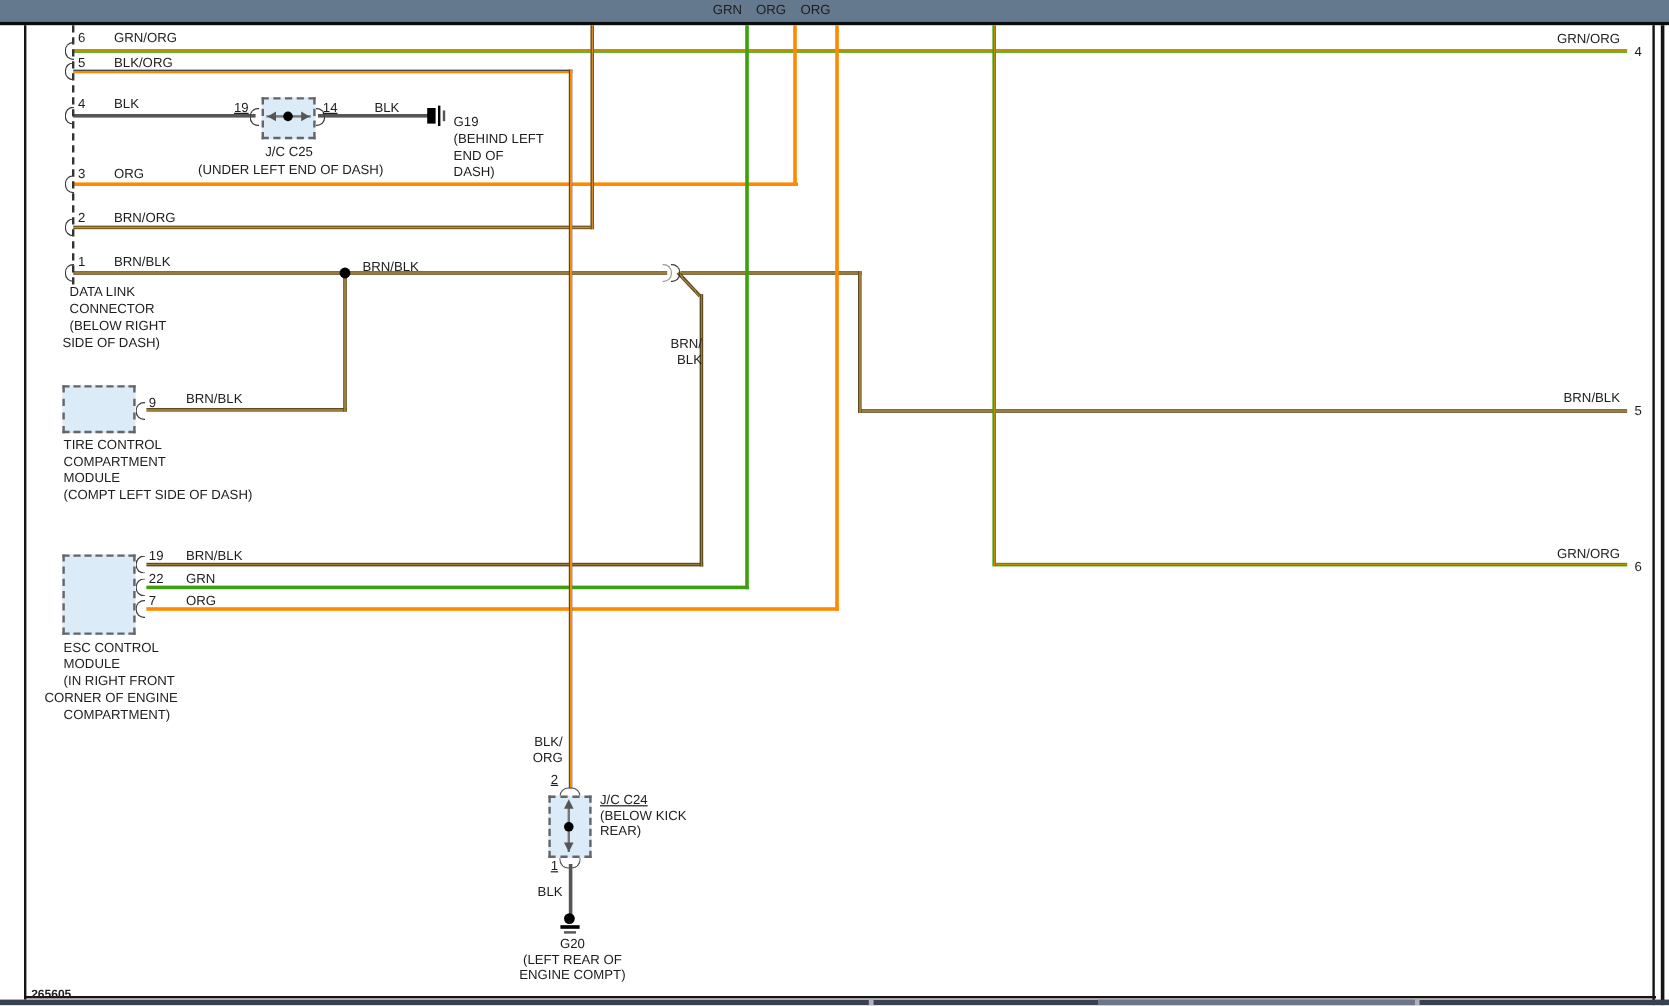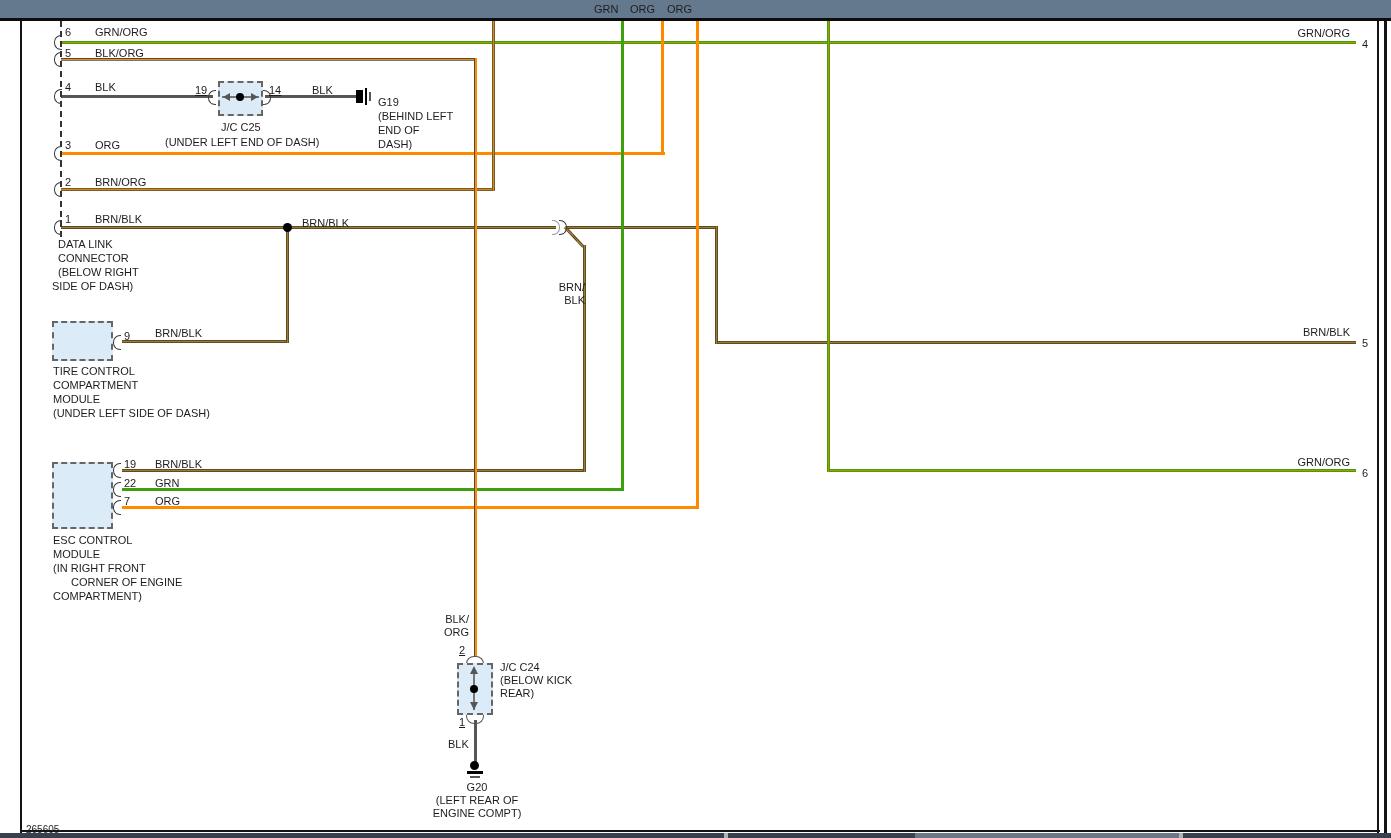--- a/index.html
+++ b/index.html
@@ -42,21 +42,21 @@
   
   .jc{position:absolute;background:#DCEBF8;border:2px dashed #666;box-sizing:border-box;}
   .dash-line{position:absolute;width:0;border-left:2px dashed #333;}
   .dot{position:absolute;background:#000;border-radius:50%;}
   .tri{position:absolute;width:0;height:0;}
   
   .t{position:absolute;font-size:11px;line-height:13px;color:#1d1d1d;white-space:nowrap;}
   .u{text-decoration:underline;}
   .ra{text-align:right;}
   .ca{text-align:center;}
-  .small{font-size:10px;line-height:11px;}
+  .small{font-size:10px;line-height:11px;font-weight:bold;}
 </style>
 </head>
 <body>
 
 <div id="screen">
 
   <div class="titlebar"></div>
   <div class="titlebar-edge"></div>
 
   <div class="vborder" style="left:20px;top:21px;width:2px;height:812px;"></div>
@@ -146,36 +146,36 @@
   <div class="t ra" style="left:552px;top:281px;width:33px;">BRN/</div>
   <div class="t ra" style="left:552px;top:294px;width:33px;">BLK</div>
 
   <div class="jc" style="left:52px;top:321px;width:61px;height:40px;"></div>
   <div class="arc-r" style="left:113px;top:335px;"></div>
   <div class="t" style="left:124px;top:330px;">9</div>
   <div class="t" style="left:155px;top:327px;">BRN/BLK</div>
   <div class="t" style="left:53px;top:365px;">TIRE CONTROL</div>
   <div class="t" style="left:53px;top:379px;">COMPARTMENT</div>
   <div class="t" style="left:53px;top:393px;">MODULE</div>
-  <div class="t" style="left:53px;top:407px;">(UNDER LEFT SIDE OF DASH)</div>
+  <div class="t" style="left:53px;top:407px;">(COMPT LEFT SIDE OF DASH)</div>
 
   <div class="jc" style="left:52px;top:462px;width:61px;height:67px;"></div>
   <div class="arc-r" style="left:113px;top:463px;"></div>
   <div class="arc-r" style="left:113px;top:482px;"></div>
   <div class="arc-r" style="left:113px;top:500px;"></div>
   <div class="t" style="left:124px;top:458px;">19</div>
   <div class="t" style="left:155px;top:458px;">BRN/BLK</div>
   <div class="t" style="left:124px;top:477px;">22</div>
   <div class="t" style="left:155px;top:477px;">GRN</div>
   <div class="t" style="left:124px;top:495px;">7</div>
   <div class="t" style="left:155px;top:495px;">ORG</div>
   <div class="t" style="left:53px;top:534px;">ESC CONTROL</div>
   <div class="t" style="left:53px;top:548px;">MODULE</div>
   <div class="t" style="left:53px;top:562px;">(IN RIGHT FRONT</div>
-  <div class="t" style="left:71px;top:576px;">CORNER OF ENGINE</div>
+  <div class="t" style="left:37px;top:576px;">CORNER OF ENGINE</div>
   <div class="t" style="left:53px;top:590px;">COMPARTMENT)</div>
 
   <div class="t" style="left:594px;top:3px;">GRN</div>
   <div class="t" style="left:630px;top:3px;">ORG</div>
   <div class="t" style="left:667px;top:3px;">ORG</div>
 
   <div class="t ra" style="left:1290px;top:27px;width:60px;">GRN/ORG</div>
   <div class="t" style="left:1362px;top:38px;">4</div>
   <div class="t ra" style="left:1290px;top:326px;width:60px;">BRN/BLK</div>
   <div class="t" style="left:1362px;top:337px;">5</div>
@@ -186,21 +186,21 @@
   <div class="t ra" style="left:442px;top:626px;width:27px;">ORG</div>
   <div class="t u" style="left:459px;top:644px;">2</div>
   <div class="arc-up" style="left:466px;top:656px;"></div>
   <div class="jc" style="left:457px;top:663px;width:36px;height:52px;"></div>
   <div style="position:absolute;left:473px;top:668px;width:2px;height:42px;background:#777;"></div>
   <div class="tri" style="left:470px;top:666px;border-left:4.5px solid transparent;border-right:4.5px solid transparent;border-bottom:8px solid #555;"></div>
   <div class="tri" style="left:470px;top:702px;border-left:4.5px solid transparent;border-right:4.5px solid transparent;border-top:8px solid #555;"></div>
   <div class="dot" style="left:470px;top:685px;width:8px;height:8px;"></div>
   <div class="arc-dn" style="left:466px;top:715px;"></div>
   <div class="t u" style="left:459px;top:716px;">1</div>
-  <div class="t" style="left:500px;top:661px;">J/C C24</div>
+  <div class="t" style="left:500px;top:661px;text-decoration:underline;">J/C C24</div>
   <div class="t" style="left:500px;top:674px;">(BELOW KICK</div>
   <div class="t" style="left:500px;top:687px;">REAR)</div>
   <div class="t" style="left:448px;top:738px;">BLK</div>
 
   <div class="dot" style="left:470px;top:761px;width:9px;height:9px;"></div>
   <div style="position:absolute;left:467px;top:771px;width:16px;height:3px;background:#000;"></div>
   <div style="position:absolute;left:470px;top:776px;width:10px;height:2px;background:#555;"></div>
   <div class="t ca" style="left:427px;top:781px;width:100px;">G20</div>
   <div class="t ca" style="left:427px;top:794px;width:100px;">(LEFT REAR OF</div>
   <div class="t ca" style="left:427px;top:807px;width:100px;">ENGINE COMPT)</div>

